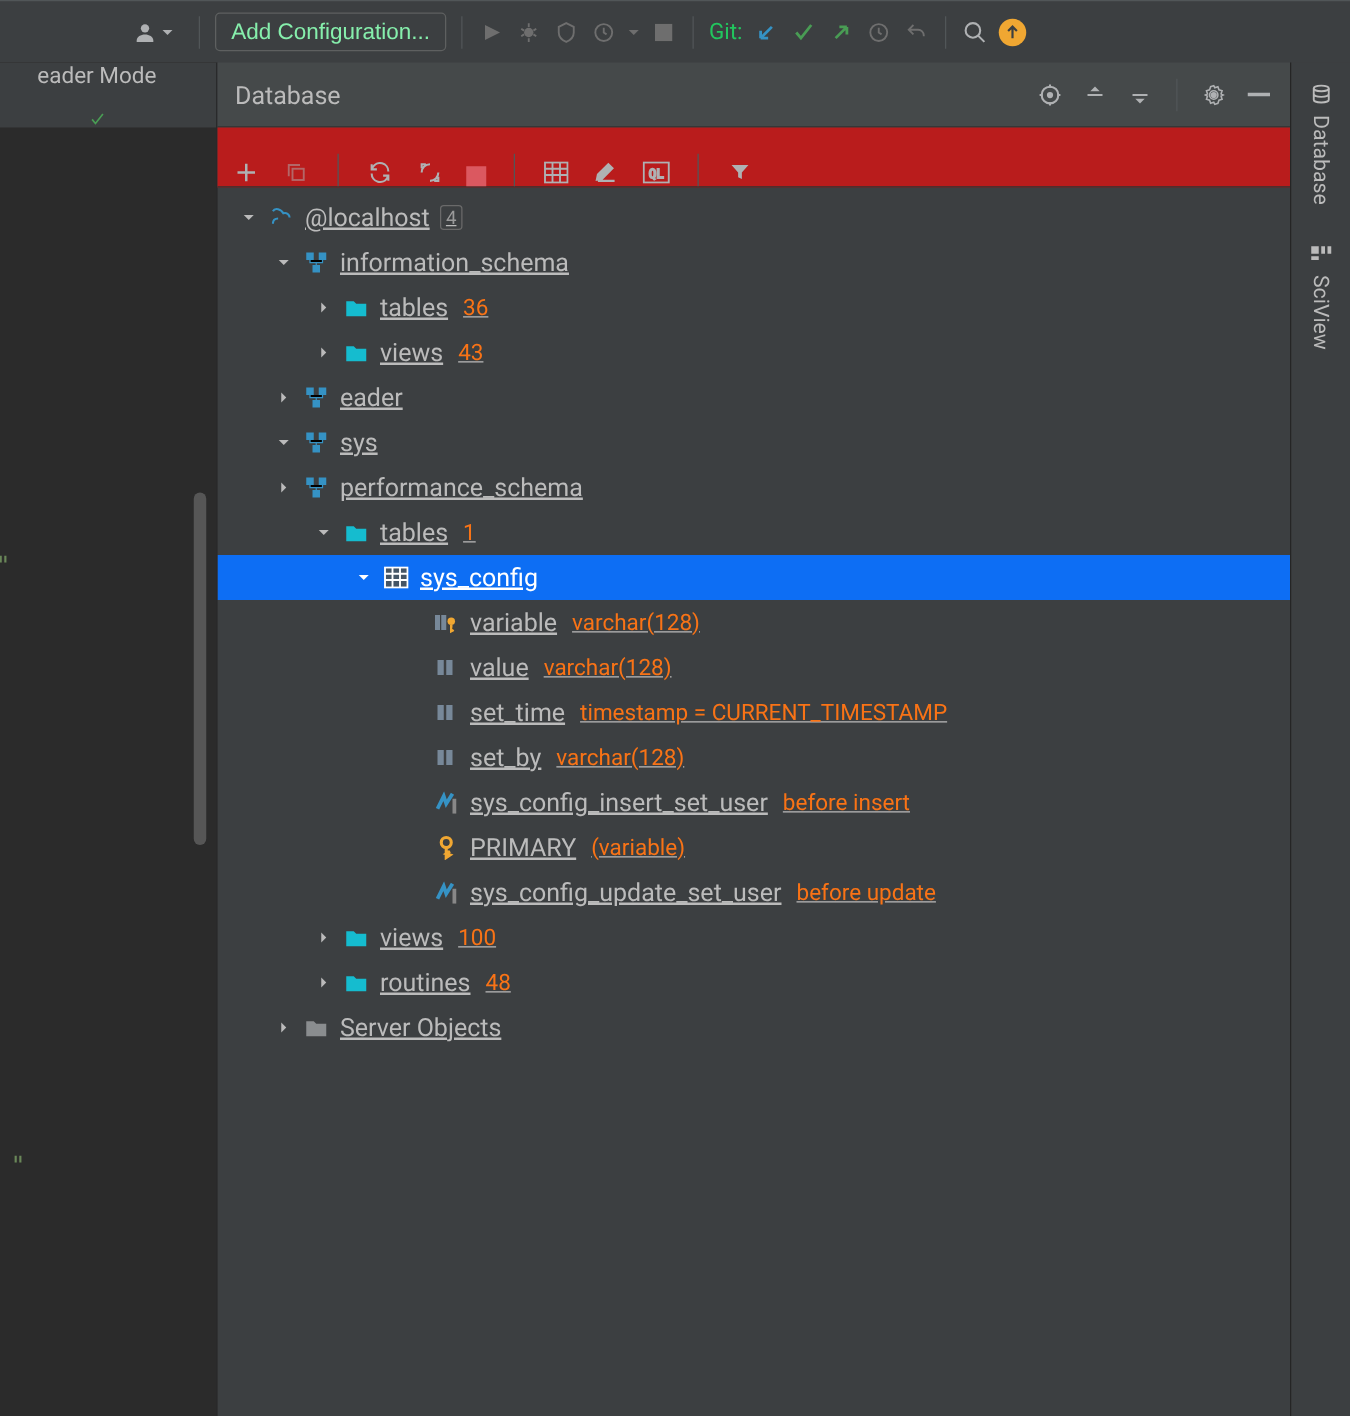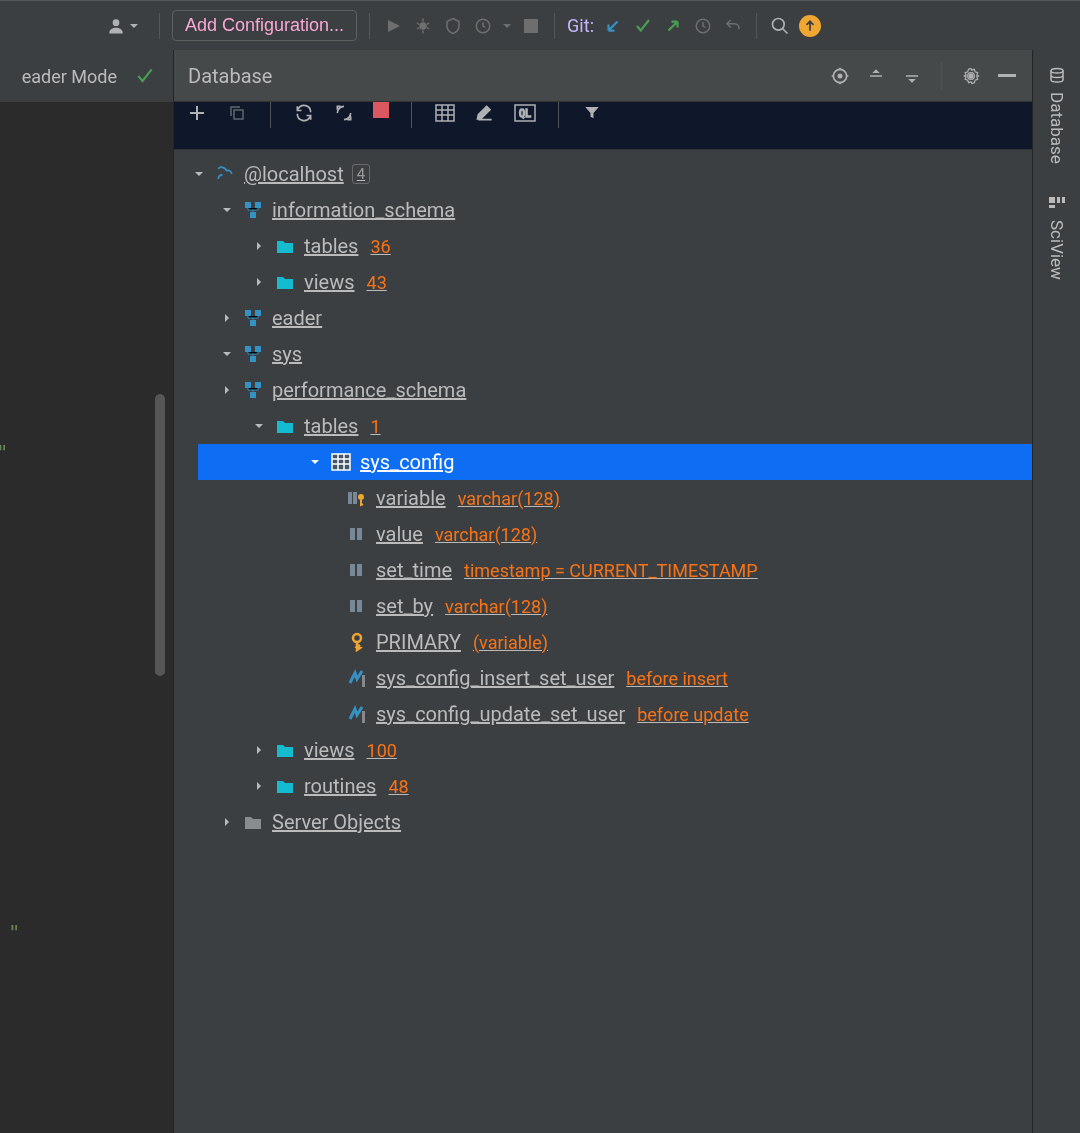--- a/index.html
+++ b/index.html
@@ -1,44 +1,44 @@
 <!DOCTYPE html>
 <html><head>
 <meta charset="utf-8">
 <style>
 * { margin:0; padding:0; box-sizing:border-box; }
 html,body { width:1080px; height:1133px; background:#3c3f41; font-family:-apple-system,BlinkMacSystemFont,"Segoe UI",Roboto,sans-serif; overflow:hidden; color:#bbb; }
 .toolbar { height:50px; background:#3c3f41; display:flex; align-items:center; padding:0 10px; gap:8px; border-top:1px solid #515658; }
 .toolbar .spacer-left { width:80px; }
 .user-btn { display:flex; align-items:center; gap:3px; color:#aaa; padding:4px 8px; }
-.cfg-btn { border:1px solid #5e6060; border-radius:4px; padding:4px 12px; color:#f9a8d4; font-size:18px; background:transparent; }
+.cfg-btn { border:1px solid #5e6060; border-radius:4px; padding:4px 12px; color:#86efac; font-size:18px; background:transparent; }
 .tb-icon { width:22px; height:22px; display:flex; align-items:center; justify-content:center; color:#6e6e6e; }
 .tb-icon.green { color:#499c54; }
 .tb-icon.blue { color:#3592c4; }
 .tb-icon.orange { background:#f0a732; border-radius:50%; color:#3c3f41; }
 .sep { width:1px; height:26px; background:#515658; margin:0 4px; }
-.git-label { color:#c4b5fd; font-size:18px; }
+.git-label { color:#22c55e; font-size:18px; }
 .main { display:flex; height:calc(100% - 50px); }
 .editor-area { width:173px; background:#2b2b2b; position:relative; overflow:hidden; }
-.tab-strip { height:52px; background:#3c3f41; display:flex; align-items:center; justify-content:flex-end; padding-right:18px; gap:18px; }
+.tab-strip { height:52px; background:#3c3f41; display:flex; align-items:center; justify-content:flex-end; padding-right:18px; gap:18px;flex-direction:column; }
 .tab-label { color:#bbb; font-size:18px; }
 .editor-body { padding:10px 0; font-family:"Menlo","Consolas",monospace; font-size:20px; line-height:40px; color:#6a8759; white-space:pre; position:relative; height:calc(100% - 52px); }
 .editor-body .line { padding-left:0; margin-left:-100px; }
 .editor-body .green { color:#6a8759; }
 .scroll-thumb { position:absolute; right:8px; top:292px; width:10px; height:282px; background:#565656; border-radius:5px; }
 .db-panel { flex:1; background:#3c3f41; display:flex; flex-direction:column; border-left:1px solid #252525; }
 .db-header { height:52px; background:#45494a; display:flex; align-items:center; padding:0 14px; gap:14px; border-bottom:1px solid #323232; }
 .db-title { color:#bbb; font-size:20px; flex:1; }
 .hdr-icon { width:22px; height:22px; color:#afb1b3; display:flex; align-items:center; justify-content:center; }
-.db-toolbar { height:48px; background:#0f172a; display:flex; align-items:flex-start; padding:0 12px; gap:18px; border-bottom:1px solid #323232; }
+.db-toolbar { height:48px; background:#b91c1c; display:flex; align-items:flex-end; padding:0 12px; gap:18px; border-bottom:1px solid #323232; }
 .dt-icon { width:22px; height:22px; color:#afb1b3; display:flex; align-items:center; justify-content:center; }
 .dt-icon.red { background:#db5860; width:16px; height:16px; }
 .tree { padding:6px 0; overflow:auto; flex:1; }
 .node { display:flex; align-items:center; height:36px; font-size:20px; color:#bbb; cursor:default; padding-right:10px;text-decoration:underline; }
-.node.selected { background:#0d6ef4; color:#fff;margin-left:24px; }
+.node.selected { background:#0d6ef4; color:#fff; }
 .chev { width:18px; height:18px; margin-right:6px; display:flex; align-items:center; justify-content:center; }
 .ni { width:22px; height:22px; margin-right:8px; display:flex; align-items:center; justify-content:center; flex-shrink:0; }
 .node .name { white-space:nowrap; }
 .node .aux { color:#f97316; margin-left:12px; font-size:18px; }
 .node .badge { border:1px solid #6a6a6a; border-radius:3px; font-size:15px; padding:0 4px; margin-left:8px; color:#9a9a9a; }
 .i0 { padding-left:16px; } .i1 { padding-left:44px; } .i2 { padding-left:76px; }
 .i3 { padding-left:108px; } .i4 { padding-left:172px; }
 .side-tabs { width:48px; background:#3c3f41; border-left:1px solid #252525; display:flex; flex-direction:column; align-items:center; padding-top:10px; gap:20px; }
 .side-tab { writing-mode:vertical-rl; font-size:17px; color:#bbb; display:flex; align-items:center; gap:6px; padding:6px 0; }
 svg { display:block; }
@@ -411,37 +411,37 @@
             <svg width="20" height="18" viewBox="0 0 20 18">
               <rect x="3" y="3" width="5" height="12" fill="#789"></rect>
               <rect x="10" y="3" width="5" height="12" fill="#789"></rect>
             </svg>
           </span>
         <span class="name">set_by</span>
         <span class="aux">varchar(128)</span>
       </div>
       <div class="node i4">
         <span class="ni">
+            <svg width="18" height="18" viewBox="0 0 18 18">
+              <path d="M2 14l5-10 2 6 5-8" stroke="#3592c4" stroke-width="3" fill="none"></path>
+              <rect x="14" y="6" width="3" height="12" fill="#888"></rect>
+            </svg>
+          </span>
+        <span class="name">sys_config_insert_set_user</span>
+        <span class="aux">before insert</span>
+      </div>
+      <div class="node i4">
+        <span class="ni">
             <svg width="18" height="20" viewBox="0 0 18 20">
               <circle cx="9" cy="6" r="4" fill="none" stroke="#f0a732" stroke-width="2.5"></circle>
               <path d="M9 10v8l3-2-3-1 3-2" stroke="#f0a732" stroke-width="2.5" fill="none"></path>
             </svg>
           </span>
         <span class="name">PRIMARY</span>
         <span class="aux">(variable)</span>
-      </div>
-      <div class="node i4">
-        <span class="ni">
-            <svg width="18" height="18" viewBox="0 0 18 18">
-              <path d="M2 14l5-10 2 6 5-8" stroke="#3592c4" stroke-width="3" fill="none"></path>
-              <rect x="14" y="6" width="3" height="12" fill="#888"></rect>
-            </svg>
-          </span>
-        <span class="name">sys_config_insert_set_user</span>
-        <span class="aux">before insert</span>
       </div>
       <div class="node i4">
         <span class="ni">
             <svg width="18" height="18" viewBox="0 0 18 18">
               <path d="M2 14l5-10 2 6 5-8" stroke="#3592c4" stroke-width="3" fill="none"></path>
               <rect x="14" y="6" width="3" height="12" fill="#888"></rect>
             </svg>
           </span>
         <span class="name">sys_config_update_set_user</span>
         <span class="aux">before update</span>

